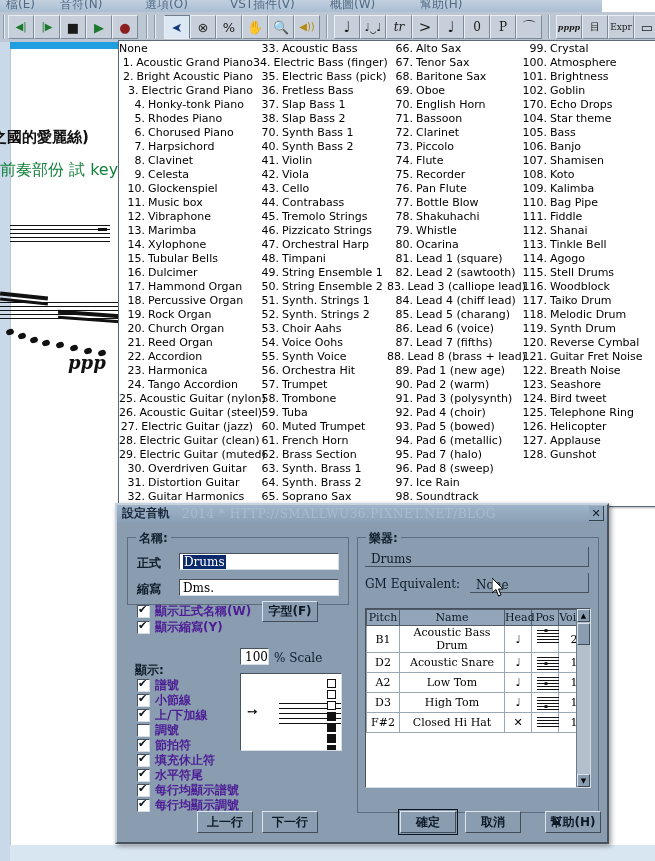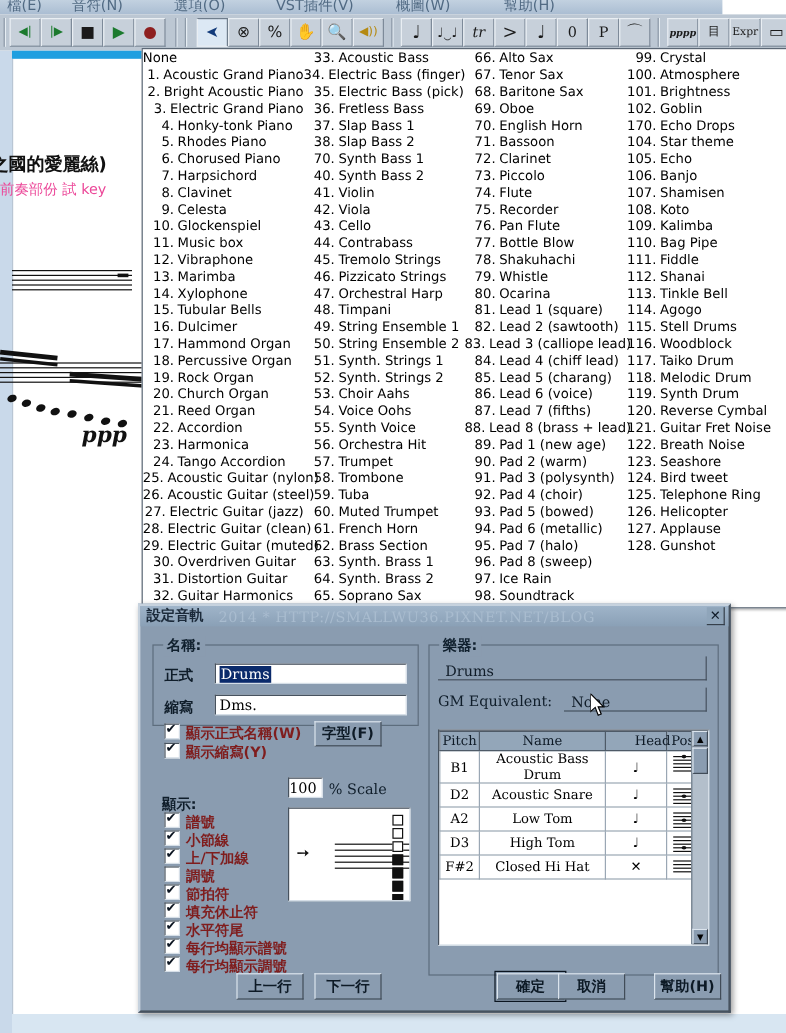--- a/index.html
+++ b/index.html
@@ -69,23 +69,23 @@
   .score .pagewhite{
     position:absolute; left:10px; top:7px; width:645px; height:812px;
     background:#fff; border-left:1px solid #b9c6d4;
   }
   .score .title {
     position:absolute; left:-8px; top:86px; width:150px;
     font-family:"DejaVu Sans", sans-serif;
     font-size:15px; font-weight:bold; color:#111; white-space:nowrap;
   }
   .score .subtitle {
-    position:absolute; left:0px; top:108px;
+    position:absolute; left:0px; top:118px;
     font-family:"DejaVu Sans", sans-serif;
-    font-size:12px; color:#ec4899; white-space:nowrap;
+    font-size:16px; color:#15803d; white-space:nowrap;
   }
   .staff { position:absolute; }
   .staff .ln { position:absolute; height:1px; background:#111; width:100%; }
   .dyn {
     position:absolute; font-family:"DejaVu Serif", serif;
     font-style:italic; font-weight:bold; font-size:18px; color:#111;
   }
   .beam { position:absolute; background:#111; }
   .nh {
     position:absolute; width:8px; height:6px; background:#111;
@@ -171,22 +171,22 @@
     display:flex; align-items:center; padding-left:3px; box-sizing:border-box;
   }
   .txtin .selv { background:#0a2a6b; color:#fff; padding:0 1px; }
   .flatfield {
     position:absolute;
     border-bottom:1px solid #46525f; border-right:1px solid #46525f;
     font-family:"DejaVu Serif", serif; font-size:12px; color:#101c28;
     display:flex; align-items:flex-end; padding-left:6px; box-sizing:border-box;
   }
   .cbrow {
-    position:absolute; display:flex; align-items:flex-start;
-    font-family:"DejaVu Sans", sans-serif; font-size:12px; color:#7f1d1d;
+    position:absolute; display:flex; align-items:center;
+    font-family:"DejaVu Sans", sans-serif; font-size:12px; color:#4c1d95;
     font-weight:bold; white-space:nowrap;
   }
   .cbox {
     width:11px; height:11px; background:#fff; margin-right:5px;
     border-top:1px solid #47525e; border-left:1px solid #47525e;
     border-right:1px solid #d5dee7; border-bottom:1px solid #d5dee7;
     position:relative; flex:0 0 auto;
   }
   .cbox.on::after{
     content:"✔"; position:absolute; left:0px; top:-3px;
@@ -782,21 +782,21 @@
           <div class="instrow">
             <span class="num">170.</span>
             <span class="nm">Echo Drops</span>
           </div>
           <div class="instrow">
             <span class="num">104.</span>
             <span class="nm">Star theme</span>
           </div>
           <div class="instrow">
             <span class="num">105.</span>
-            <span class="nm">Echo</span>
+            <span class="nm">Bass</span>
           </div>
           <div class="instrow">
             <span class="num">106.</span>
             <span class="nm">Banjo</span>
           </div>
           <div class="instrow">
             <span class="num">107.</span>
             <span class="nm">Shamisen</span>
           </div>
           <div class="instrow">
@@ -910,21 +910,21 @@
     <div class="cbrow" style="left:20px;top:98px">
       <span class="cbox on"></span>
       <span>顯示正式名稱(W)</span>
     </div>
     <div class="cbrow" style="left:20px;top:114px">
       <span class="cbox on"></span>
       <span>顯示縮寫(Y)</span>
     </div>
     <div class="btn" style="left:145px;top:96px;width:56px;height:21px">字型(F)</div>
 
-    <div class="txtin" style="left:123px;top:143px;width:29px;height:17px;justify-content:flex-start;padding-left:0">
+    <div class="txtin" style="left:123px;top:143px;width:29px;height:17px;justify-content:flex-end;padding-left:0">
       <span>100</span>
     </div>
     <span class="lbl lat" style="left:157px;top:146px">% Scale</span>
     <span class="lbl" style="left:18px;top:157px">顯示:</span>
 
     <div id="staff-checkboxes">
         <div class="cbrow" style="left: 20px; top: 172px;">
           <span class="cbox on"></span>
           <span>譜號</span>
         </div>
@@ -990,21 +990,21 @@
     <div class="flatfield" style="left:353px;top:68px;width:119px;height:20px">
       <span>None</span>
     </div>
 
     <div class="tbl" style="left:248px;top:103px;width:224px;height:178px">
       <table>
         <thead>
             <tr id="tblhead">
               <th style="width: 32px;">Pitch</th>
               <th style="width: 104px;">Name</th>
-              <th style="width: 26px; padding-left: 24px;">Head</th>
+              <th style="width: 26px;">Head</th>
               <th style="width: 26px;">Pos</th>
               <th style="width: 30px;">Voice</th>
             </tr>
           </thead>
         <tbody id="tblbody">
             <tr>
               <td>B1</td>
               <td>Acoustic Bass Drum</td>
               <td style="font-family: &quot;DejaVu Serif&quot;, serif;">♩</td>
               <td class="pos">
@@ -1085,21 +1085,21 @@
       </table>
       <div class="tblscroll">
         <div class="sbtn">▲</div>
         <div class="thumb"></div>
         <div class="sbtn bot">▼</div>
       </div>
     </div>
 
     <div class="btn" style="left:80px;top:306px;width:56px;height:22px">上一行</div>
     <div class="btn" style="left:145px;top:306px;width:56px;height:22px">下一行</div>
-    <div class="btn def" style="left:297px;top:306px;width:56px;height:22px">確定</div>
+    <div class="btn def" style="left:283px;top:306px;width:56px;height:22px">確定</div>
     <div class="btn" style="left:348px;top:306px;width:56px;height:22px">取消</div>
     <div class="btn" style="left:428px;top:306px;width:56px;height:22px">幫助(H)</div>
   </div>
 
   <svg class="cursor" viewBox="0 0 14 20">
     <polygon points="0,0 0,15 4,11.5 6.5,18 9,17 6.5,11 11,11" fill="#fff" stroke="#000" stroke-width="1"></polygon>
   </svg>
 
 </div>
 

